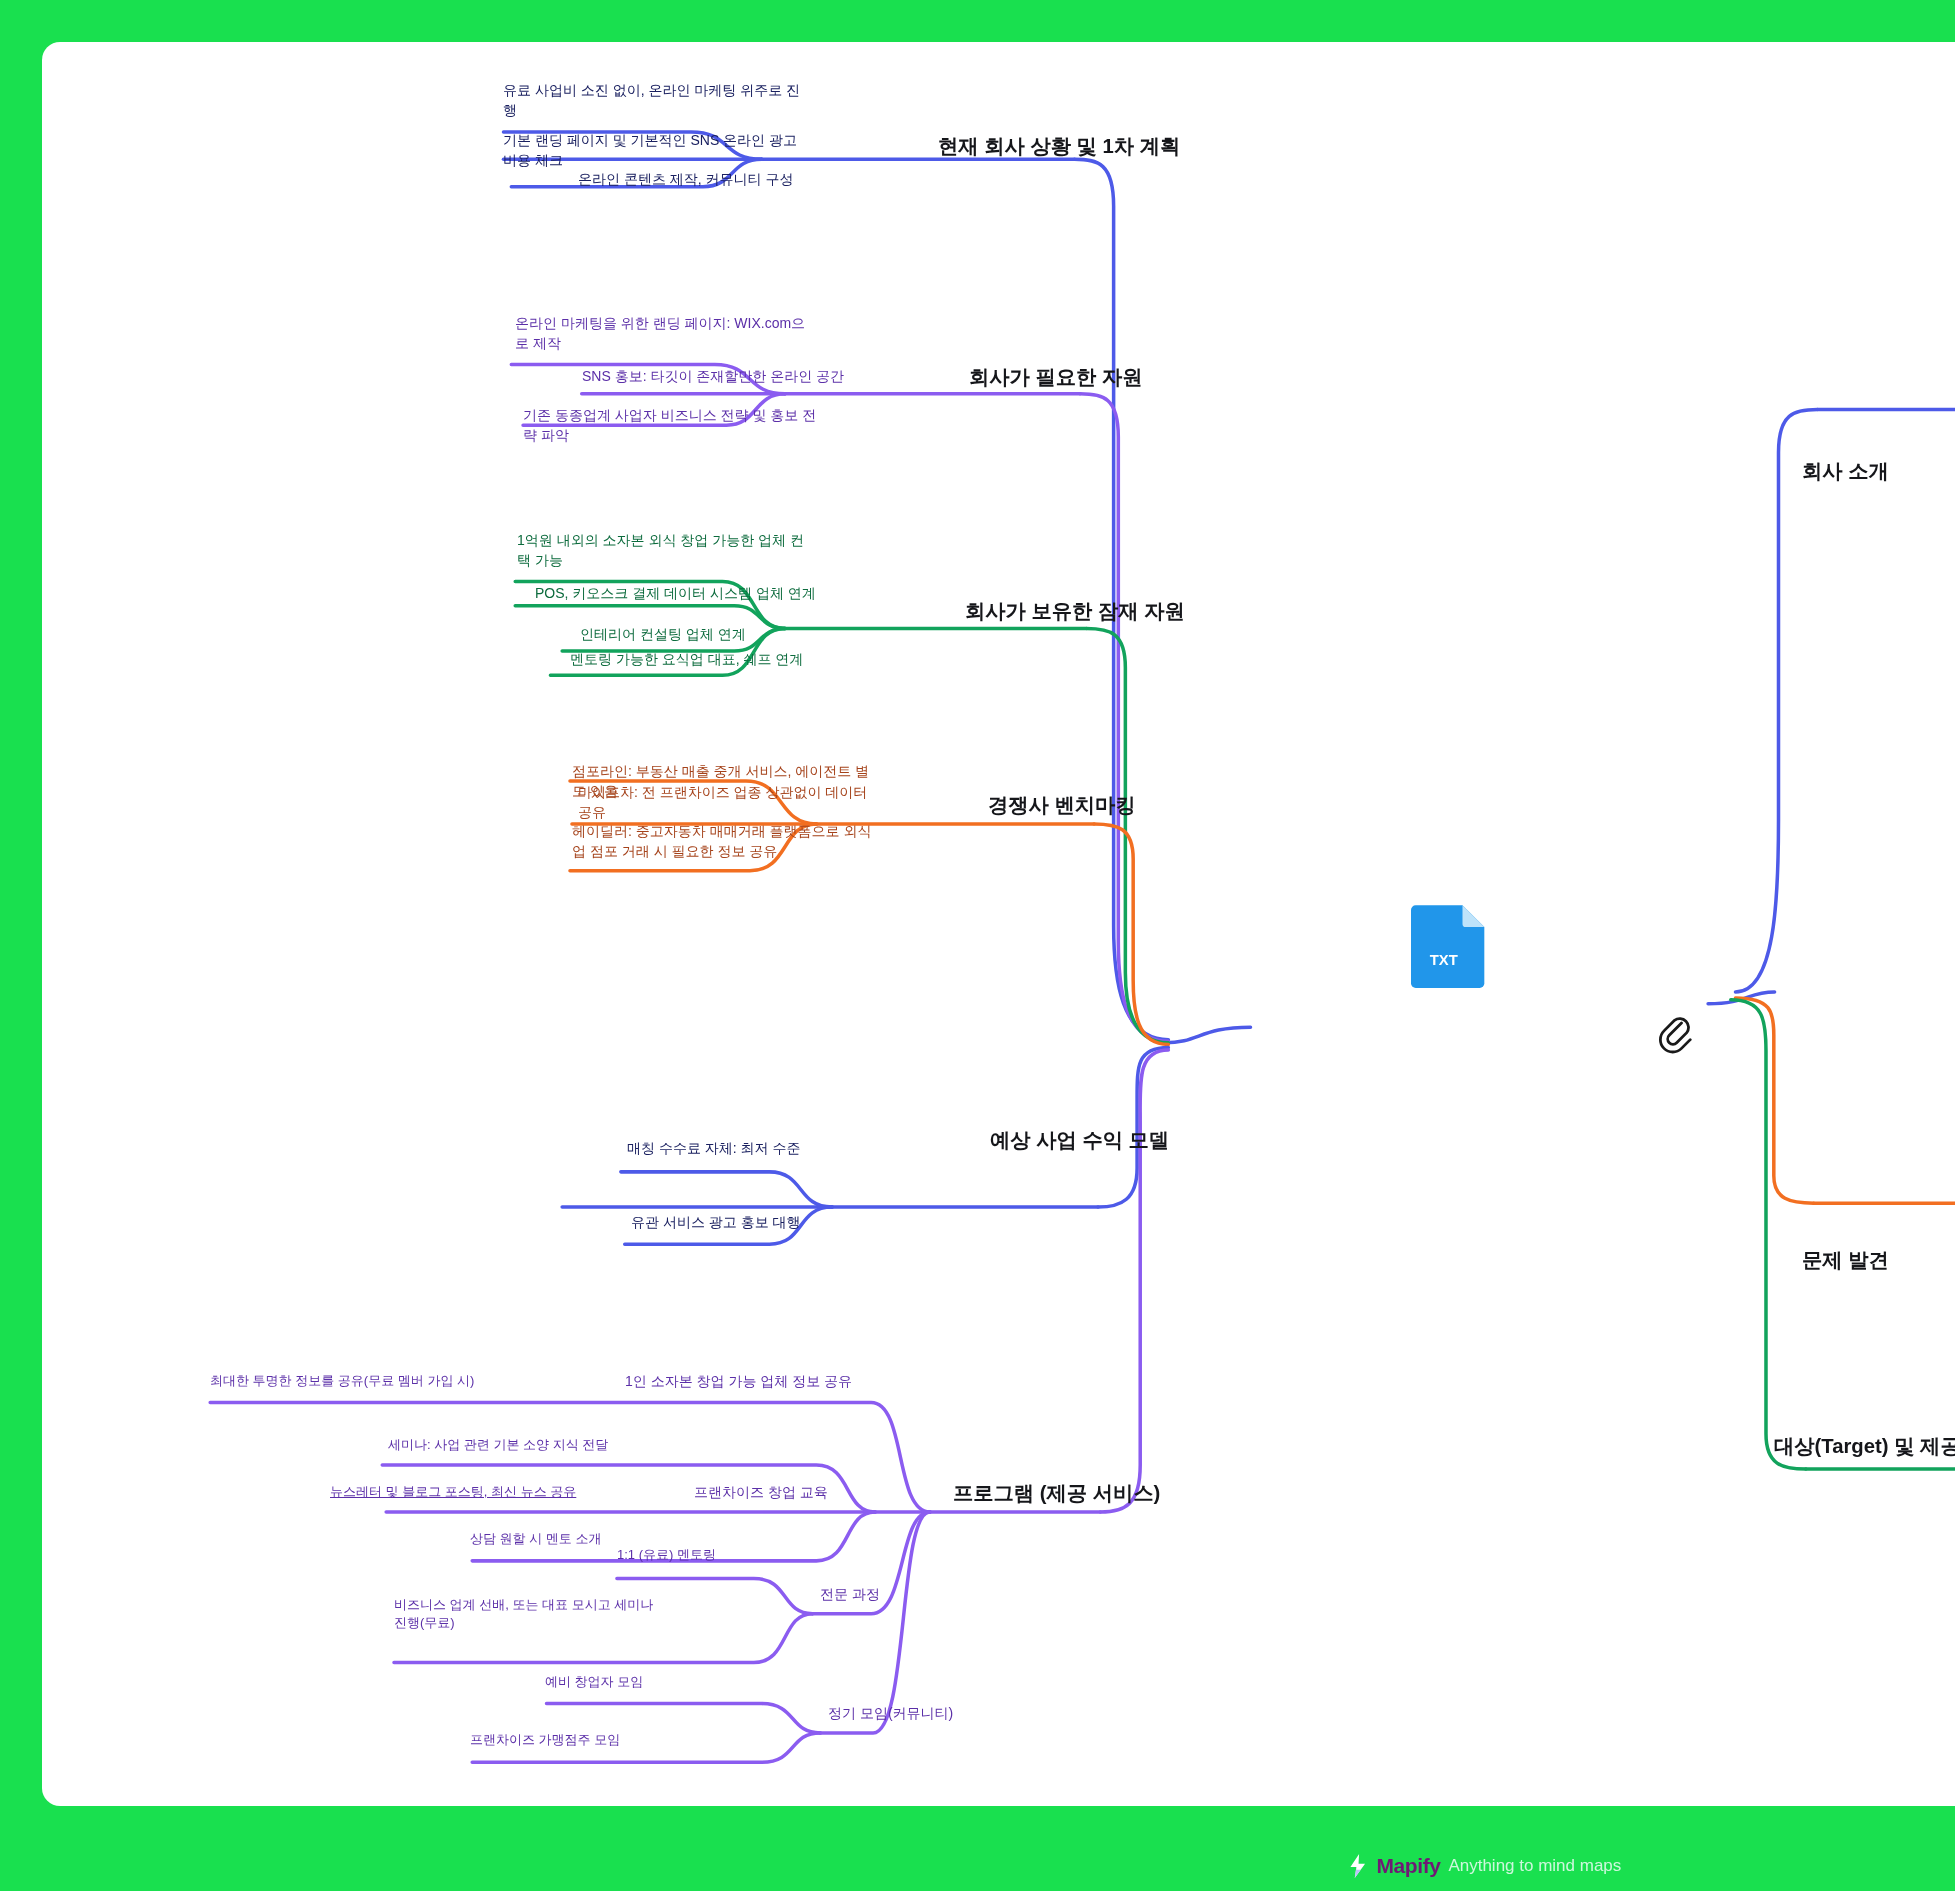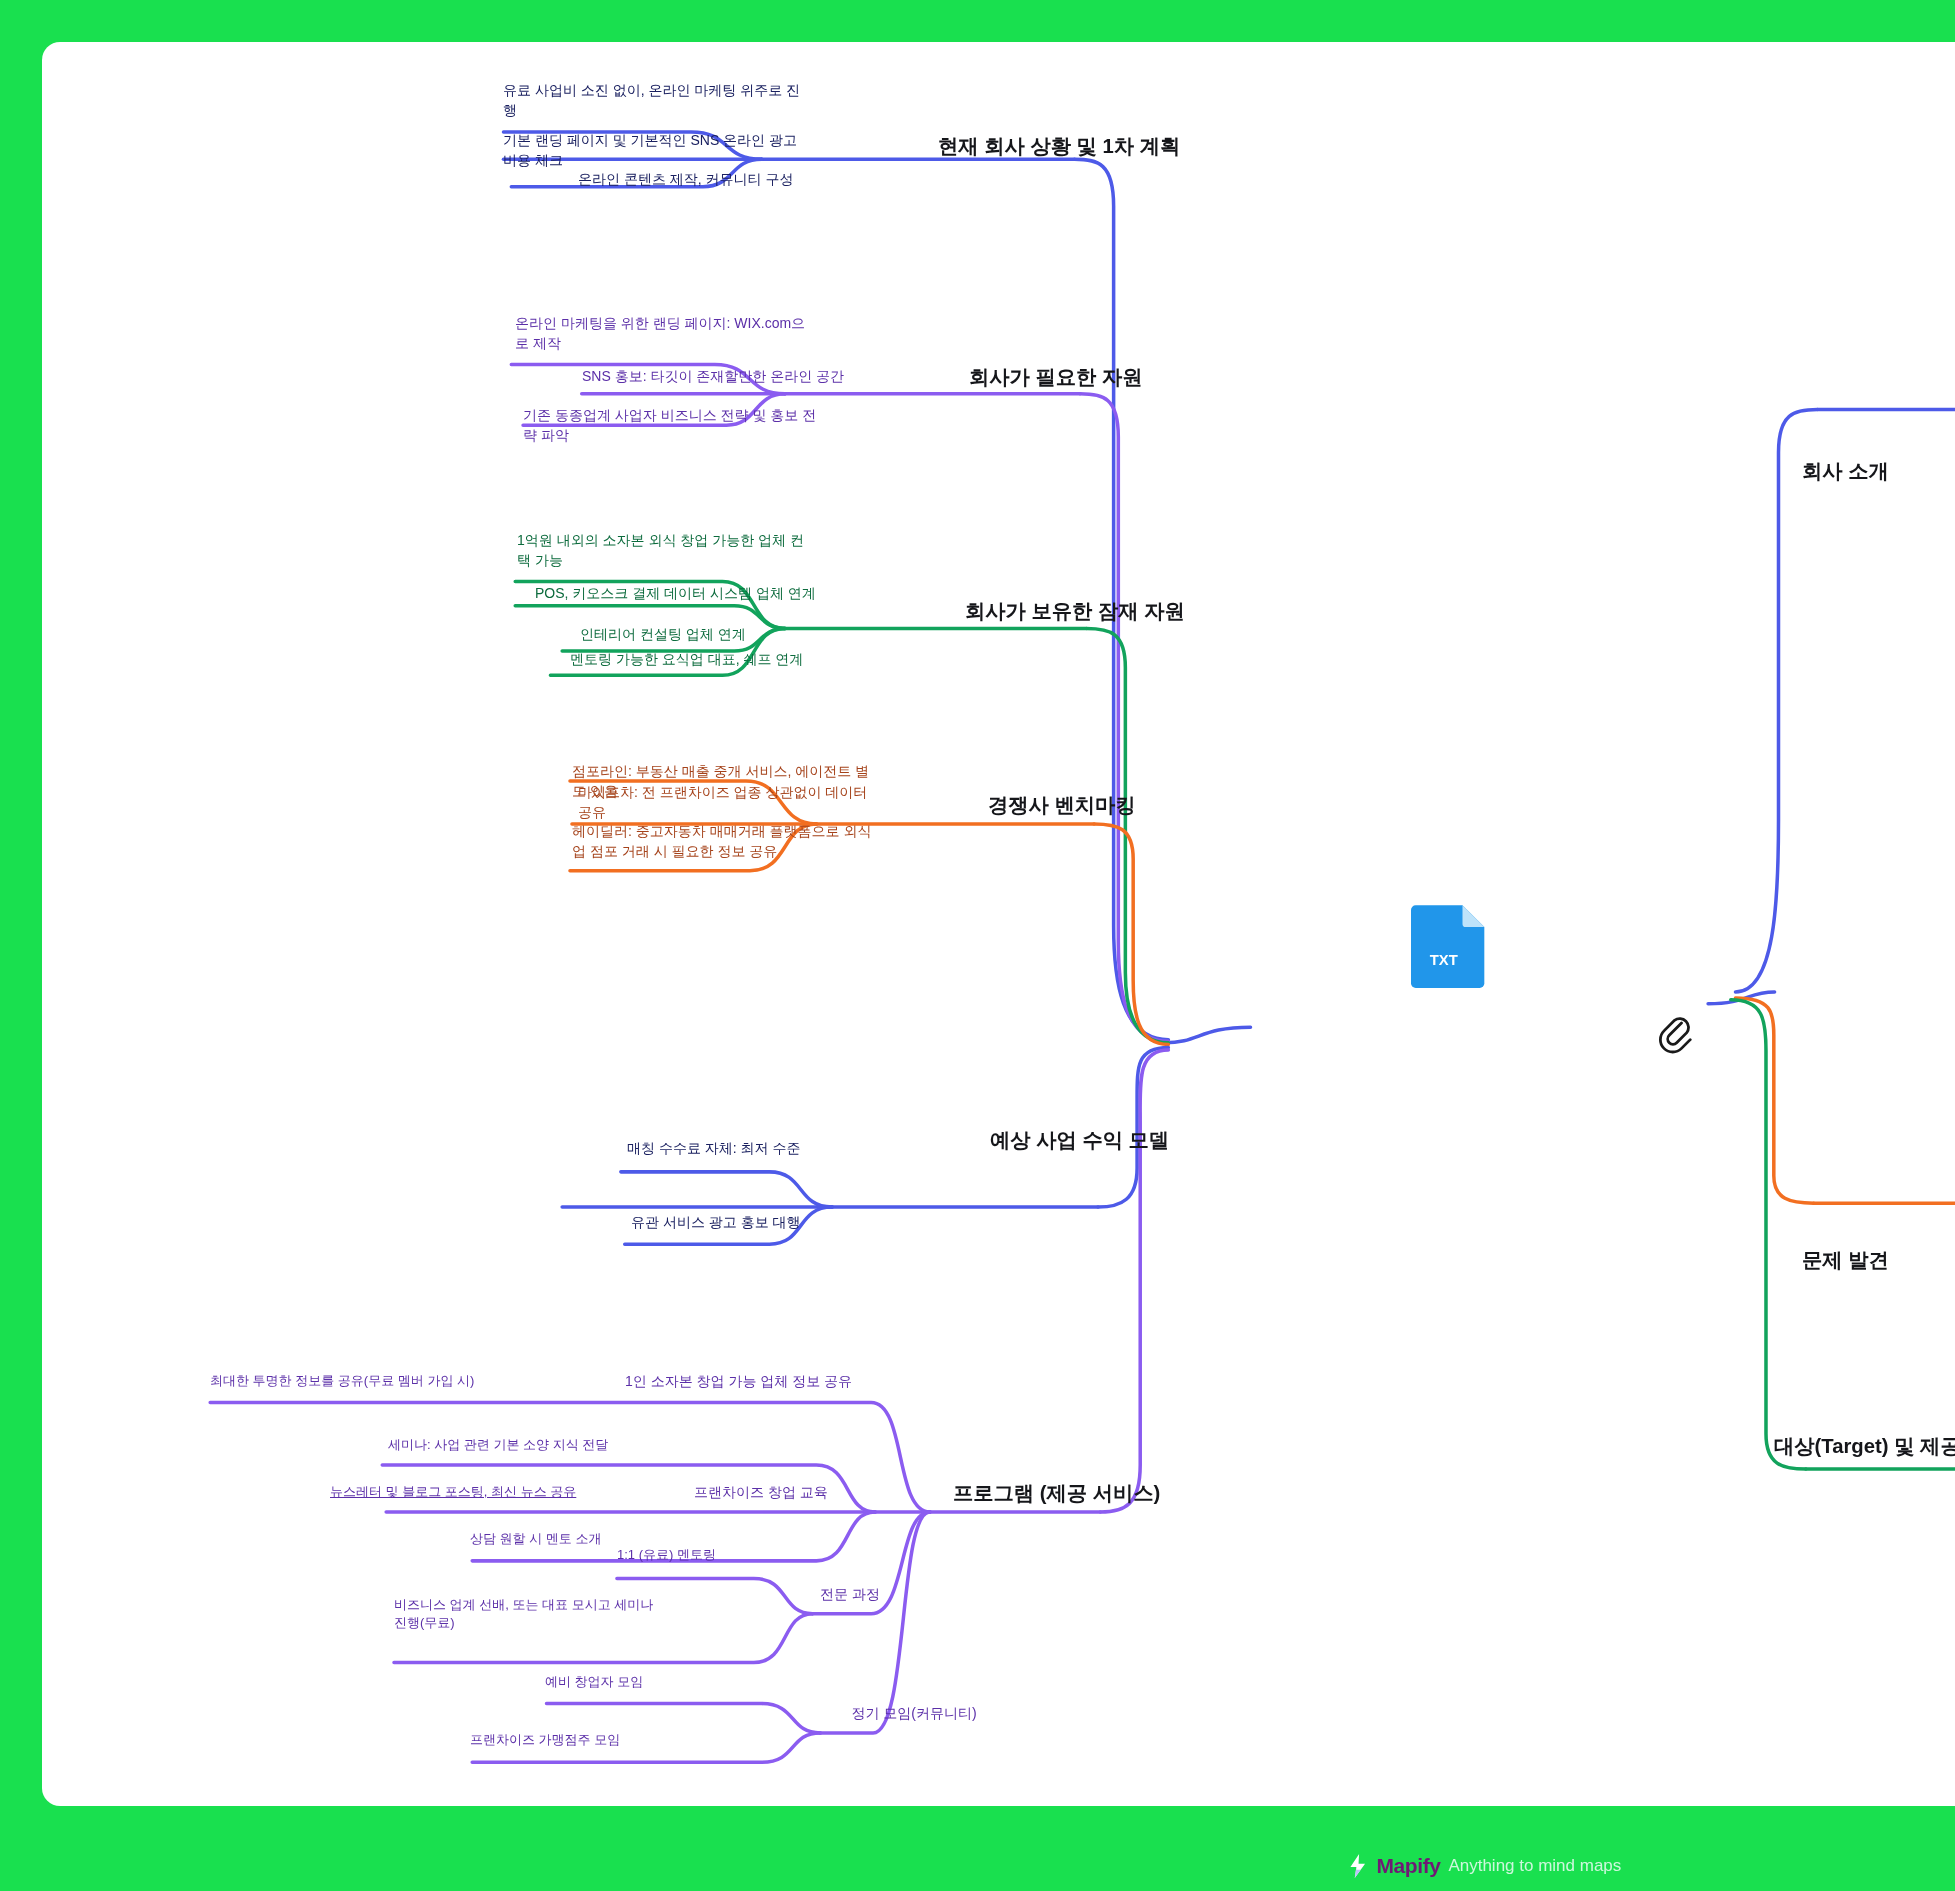--- a/index.html
+++ b/index.html
@@ -220,21 +220,21 @@
   <div class="lbl h2lbl c-purple" style="left:652px;top:1441px;width:242px;">프랜차이즈 창업 교육</div>
   <div class="lbl h3lbl c-purple" style="left:346px;top:1394px;width:395px;">세미나: 사업 관련 기본 소양 지식 전달</div>
   <div class="lbl h3lbl c-purple" style="left:288px;top:1441px;width:415px;text-decoration:underline;">뉴스레터 및 블로그 포스팅, 최신 뉴스 공유</div>
   <div class="lbl h3lbl c-purple" style="left:428px;top:1488px;width:313px;">상담 원할 시 멘토 소개</div>
 
   <div class="lbl h2lbl c-purple" style="left:778px;top:1543px;width:164px;">전문 과정</div>
   <div class="lbl h3lbl c-purple" style="left:575px;top:1504px;width:219px;">1:1 (유료) 멘토링</div>
   <div class="lbl h3lbl c-purple" style="left:352px;top:1554px;width:391px;">비즈니스 업계 선배, 또는 대표 모시고 세미나
 진행(무료)</div>
 
-  <div class="lbl h2lbl c-purple" style="left:786px;top:1662px;width:172px;text-align:center;">정기 모임(커뮤니티)</div>
+  <div class="lbl h2lbl c-purple" style="left:786px;top:1662px;width:172px;">정기 모임(커뮤니티)</div>
   <div class="lbl h3lbl c-purple" style="left:503px;top:1631px;width:235px;">예비 창업자 모임</div>
   <div class="lbl h3lbl c-purple" style="left:428px;top:1689px;width:305px;">프랜차이즈 가맹점주 모임</div>
 
   <div class="lbl h1lbl" style="left:1760px;top:415px;width:164px;">회사 소개</div>
 
   <div class="lbl h1lbl" style="left:1760px;top:1204px;width:164px;">문제 발견</div>
 
   <div class="lbl h1lbl" style="left:1732px;top:1390px;width:352px;">대상(Target) 및 제공 서비스</div>
 
 </div>

